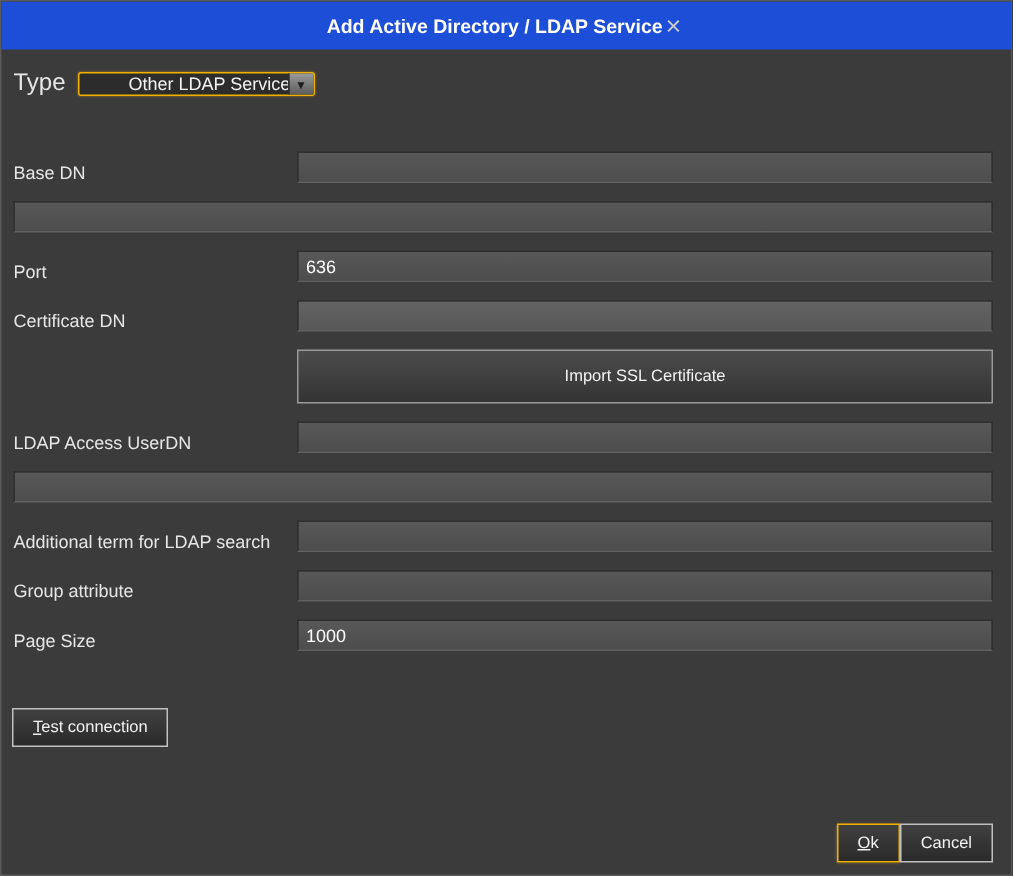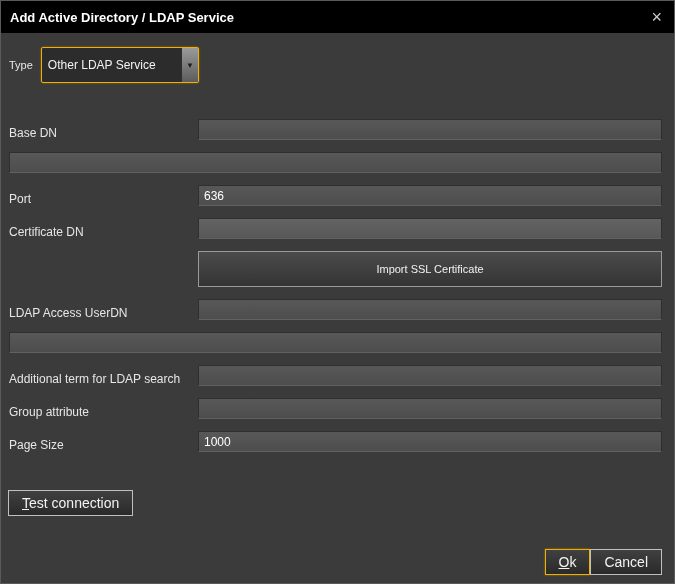--- a/index.html
+++ b/index.html
@@ -9,43 +9,44 @@
   .dialog {
     position: relative;
     width: 675px; height: 584px;
     background: #3b3b3b;
     border: 1px solid #5a5a5a;
     overflow: hidden;
   }
 
   .titlebar {
     height: 32px;
-    background: #000000;
-    display: flex; align-items: center; justify-content: space-between;
+    background: #1d4ed8;
+    display: flex; align-items: center; justify-content: center;
     padding: 0 10px 0 9px;
   }
   .titlebar .title { color: #ffffff; font-weight: bold; font-size: 13px; }
   .titlebar .close {
     color: #cccccc; font-size: 18px; line-height: 18px; cursor: default;
     padding: 0 2px;
   }
 
   .content { padding: 14px 12px 0 8px; }
 
   
   .type-row { display: flex; align-items: center; margin-bottom: 36px; }
-  .type-row .lbl-inline { color: #e6e6e6; font-size: 11px; margin-right: 8px; }
+  .type-row .lbl-inline { color: #e6e6e6; font-size: 16px; margin-right: 8px; }
   .select {
     display: flex; align-items: stretch;
-    width: 158px; height: 36px;
+    width: 158px; height: 16px;
     background: #2c2c2c;
     border: 1px solid #f0b000;
     border-radius: 2px;
     box-shadow: 0 0 2px rgba(240,176,0,0.55);
     cursor: default;
+    padding-left: 27px;
   }
   .select .select-value {
     flex: 1; color: #f2f2f2; font-size: 12px;
     display: flex; align-items: center; padding: 0 6px;
     white-space: nowrap; overflow: hidden;
   }
   .select .select-arrow {
     width: 17px;
     background: linear-gradient(#9a9a9a, #5c5c5c);
     border-left: 1px solid #2e2e2e;
@@ -76,21 +77,21 @@
     background: linear-gradient(#4b4b4b, #343434);
     border: 1px solid #9a9a9a;
     color: #f2f2f2; font-size: 11px;
     font-family: "Liberation Sans", sans-serif;
     cursor: default;
   }
 
   .btn {
     background: linear-gradient(#404040, #2a2a2a);
     border: 1px solid #c0c0c0;
-    color: #f2f2f2; font-size: 14px;
+    color: #f2f2f2; font-size: 11px;
     height: 26px; padding: 0 13px;
     font-family: "Liberation Sans", sans-serif;
     cursor: default;
   }
   .mn { text-decoration: underline; }
 
   .test-btn { margin-top: 26px; margin-left: -1px; }
 
   .footer {
     position: absolute; right: 12px; bottom: 8px;

